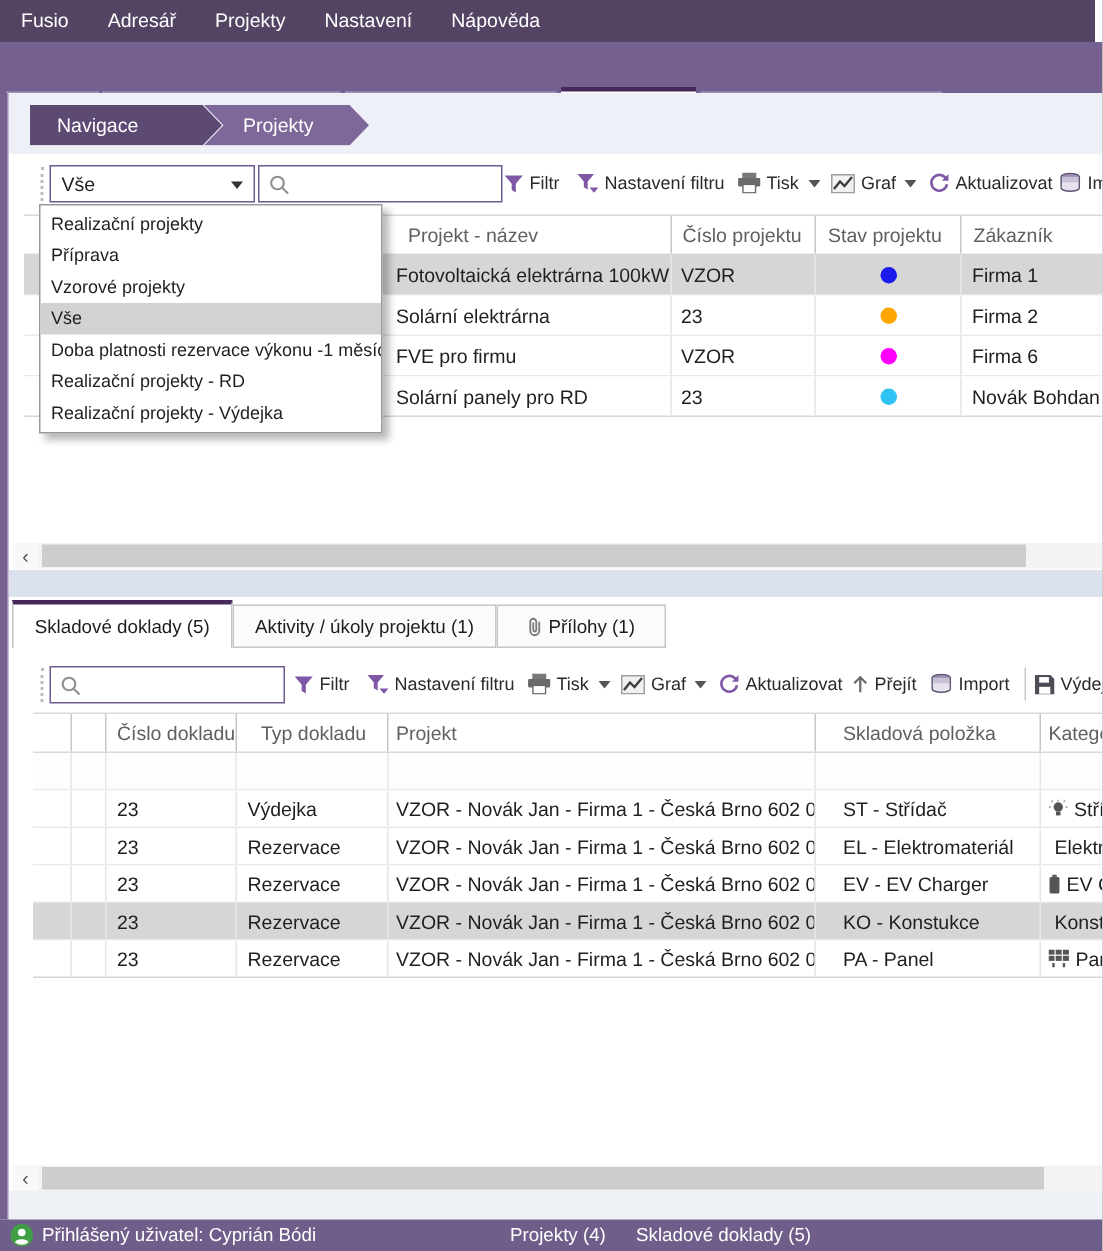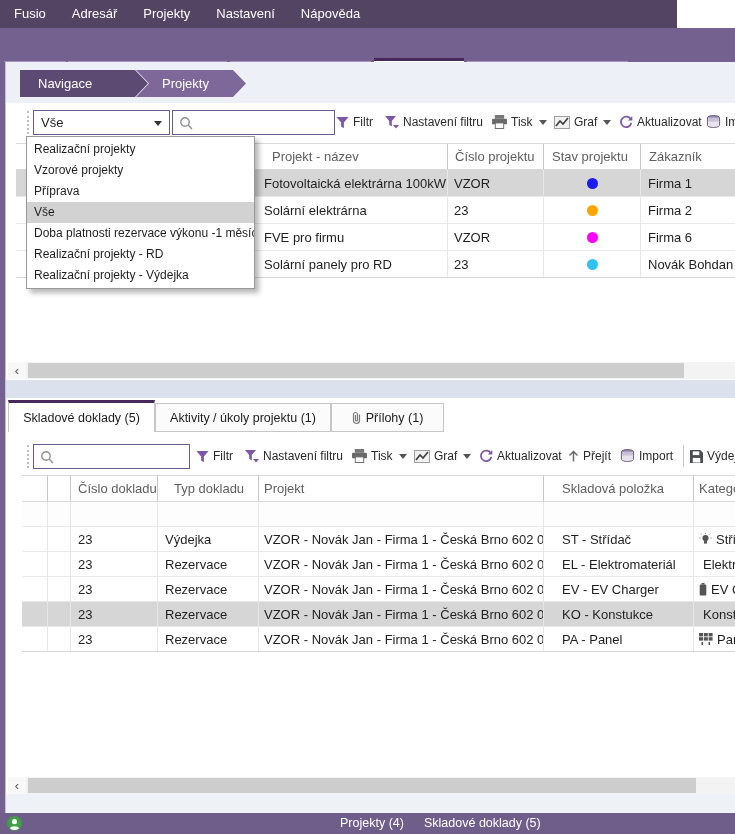--- a/index.html
+++ b/index.html
@@ -1,20 +1,20 @@
 <!DOCTYPE html>
 <html><head>
 <meta charset="utf-8">
 <style>
   *{box-sizing:border-box;margin:0;padding:0}
   html,body{margin:0;background:#9b9b9b}
   .screen{position:relative;width:735px;height:834px;overflow:hidden;background:#fff;
           font-family:"Liberation Sans","DejaVu Sans",sans-serif;font-size:13px;color:#1f1f1f}
   
-  .menubar{position:absolute;left:0;top:0;width:677px;height:28px;background:#534464;display:flex;align-items:center;padding-left:1px}
+  .menubar{position:absolute;left:0;top:0;width:730px;height:28px;background:#534464;display:flex;align-items:center;padding-left:1px}
   .menu-item{color:#fff;font-size:13px;padding:0 13px;line-height:28px;cursor:default}
   
   .tabstrip{position:absolute;left:0;top:28px;width:735px;height:34px;background:#746190}
   .tab{position:absolute;display:flex;align-items:center;justify-content:center;background:#a593b9;color:#1c1c1c;height:29px;top:33px;font-size:13px;white-space:nowrap;overflow:hidden}
   .tab .tclose{margin-left:8px;color:#3c3c3c;font-size:13px;line-height:1}
   .tab.active{top:30px;height:32px;background:#fff;border-top:3px solid #46295a}
   
   .band{position:absolute;left:6px;top:62px;width:729px;height:41px;background:#edf1f7}
   .crumb{position:absolute;top:70px;height:27px;color:#fff;display:flex;align-items:center;font-size:13px}
   .crumb1{left:20px;width:128px;background:#5d4a73;padding-left:18px;
@@ -241,22 +241,22 @@
     <div class="c cn">Solární panely pro RD</div>
     <div class="c cc">23</div>
     <div class="c cs">
         <span class="dot" style="background-color: rgb(46, 195, 242);"></span>
       </div>
     <div class="c cz">Novák Bohdan</div>
   </div>
 
   <div class="dd">
     <div class="ddi">Realizační projekty</div>
+    <div class="ddi">Příprava</div>
     <div class="ddi">Vzorové projekty</div>
-    <div class="ddi">Příprava</div>
     <div class="ddi hl">Vše</div>
     <div class="ddi">Doba platnosti rezervace výkonu -1 měsíc</div>
     <div class="ddi">Realizační projekty - RD</div>
     <div class="ddi">Realizační projekty - Výdejka</div>
   </div>
 
   <div class="hscroll" style="top:362px">
     <div class="sarr">‹</div>
     <div class="sthumb" style="left:20px;width:656px"></div>
   </div>
@@ -480,17 +480,18 @@
   </div>
 
   <div class="statusbar">
     <span class="person">
       <svg width="15" height="15" viewBox="0 0 16 16">
           <circle cx="8" cy="8" r="8" fill="#3f9e46"></circle>
           <circle cx="8" cy="6" r="2.7" fill="#fff"></circle>
           <path d="M3.2 13.2c.6-3.2 9-3.2 9.6 0a8 8 0 0 1-9.6 0z" fill="#fff"></path>
         </svg>
     </span>
+    <span class="sbitem" style="left:28px">Přihlášený uživatel: Cyprián Bódi</span>
     <span class="sbitem" style="left:340px">Projekty (4)</span>
     <span class="sbitem" style="left:424px">Skladové doklady (5)</span>
   </div>
 
 </div>
 
 </body></html>

